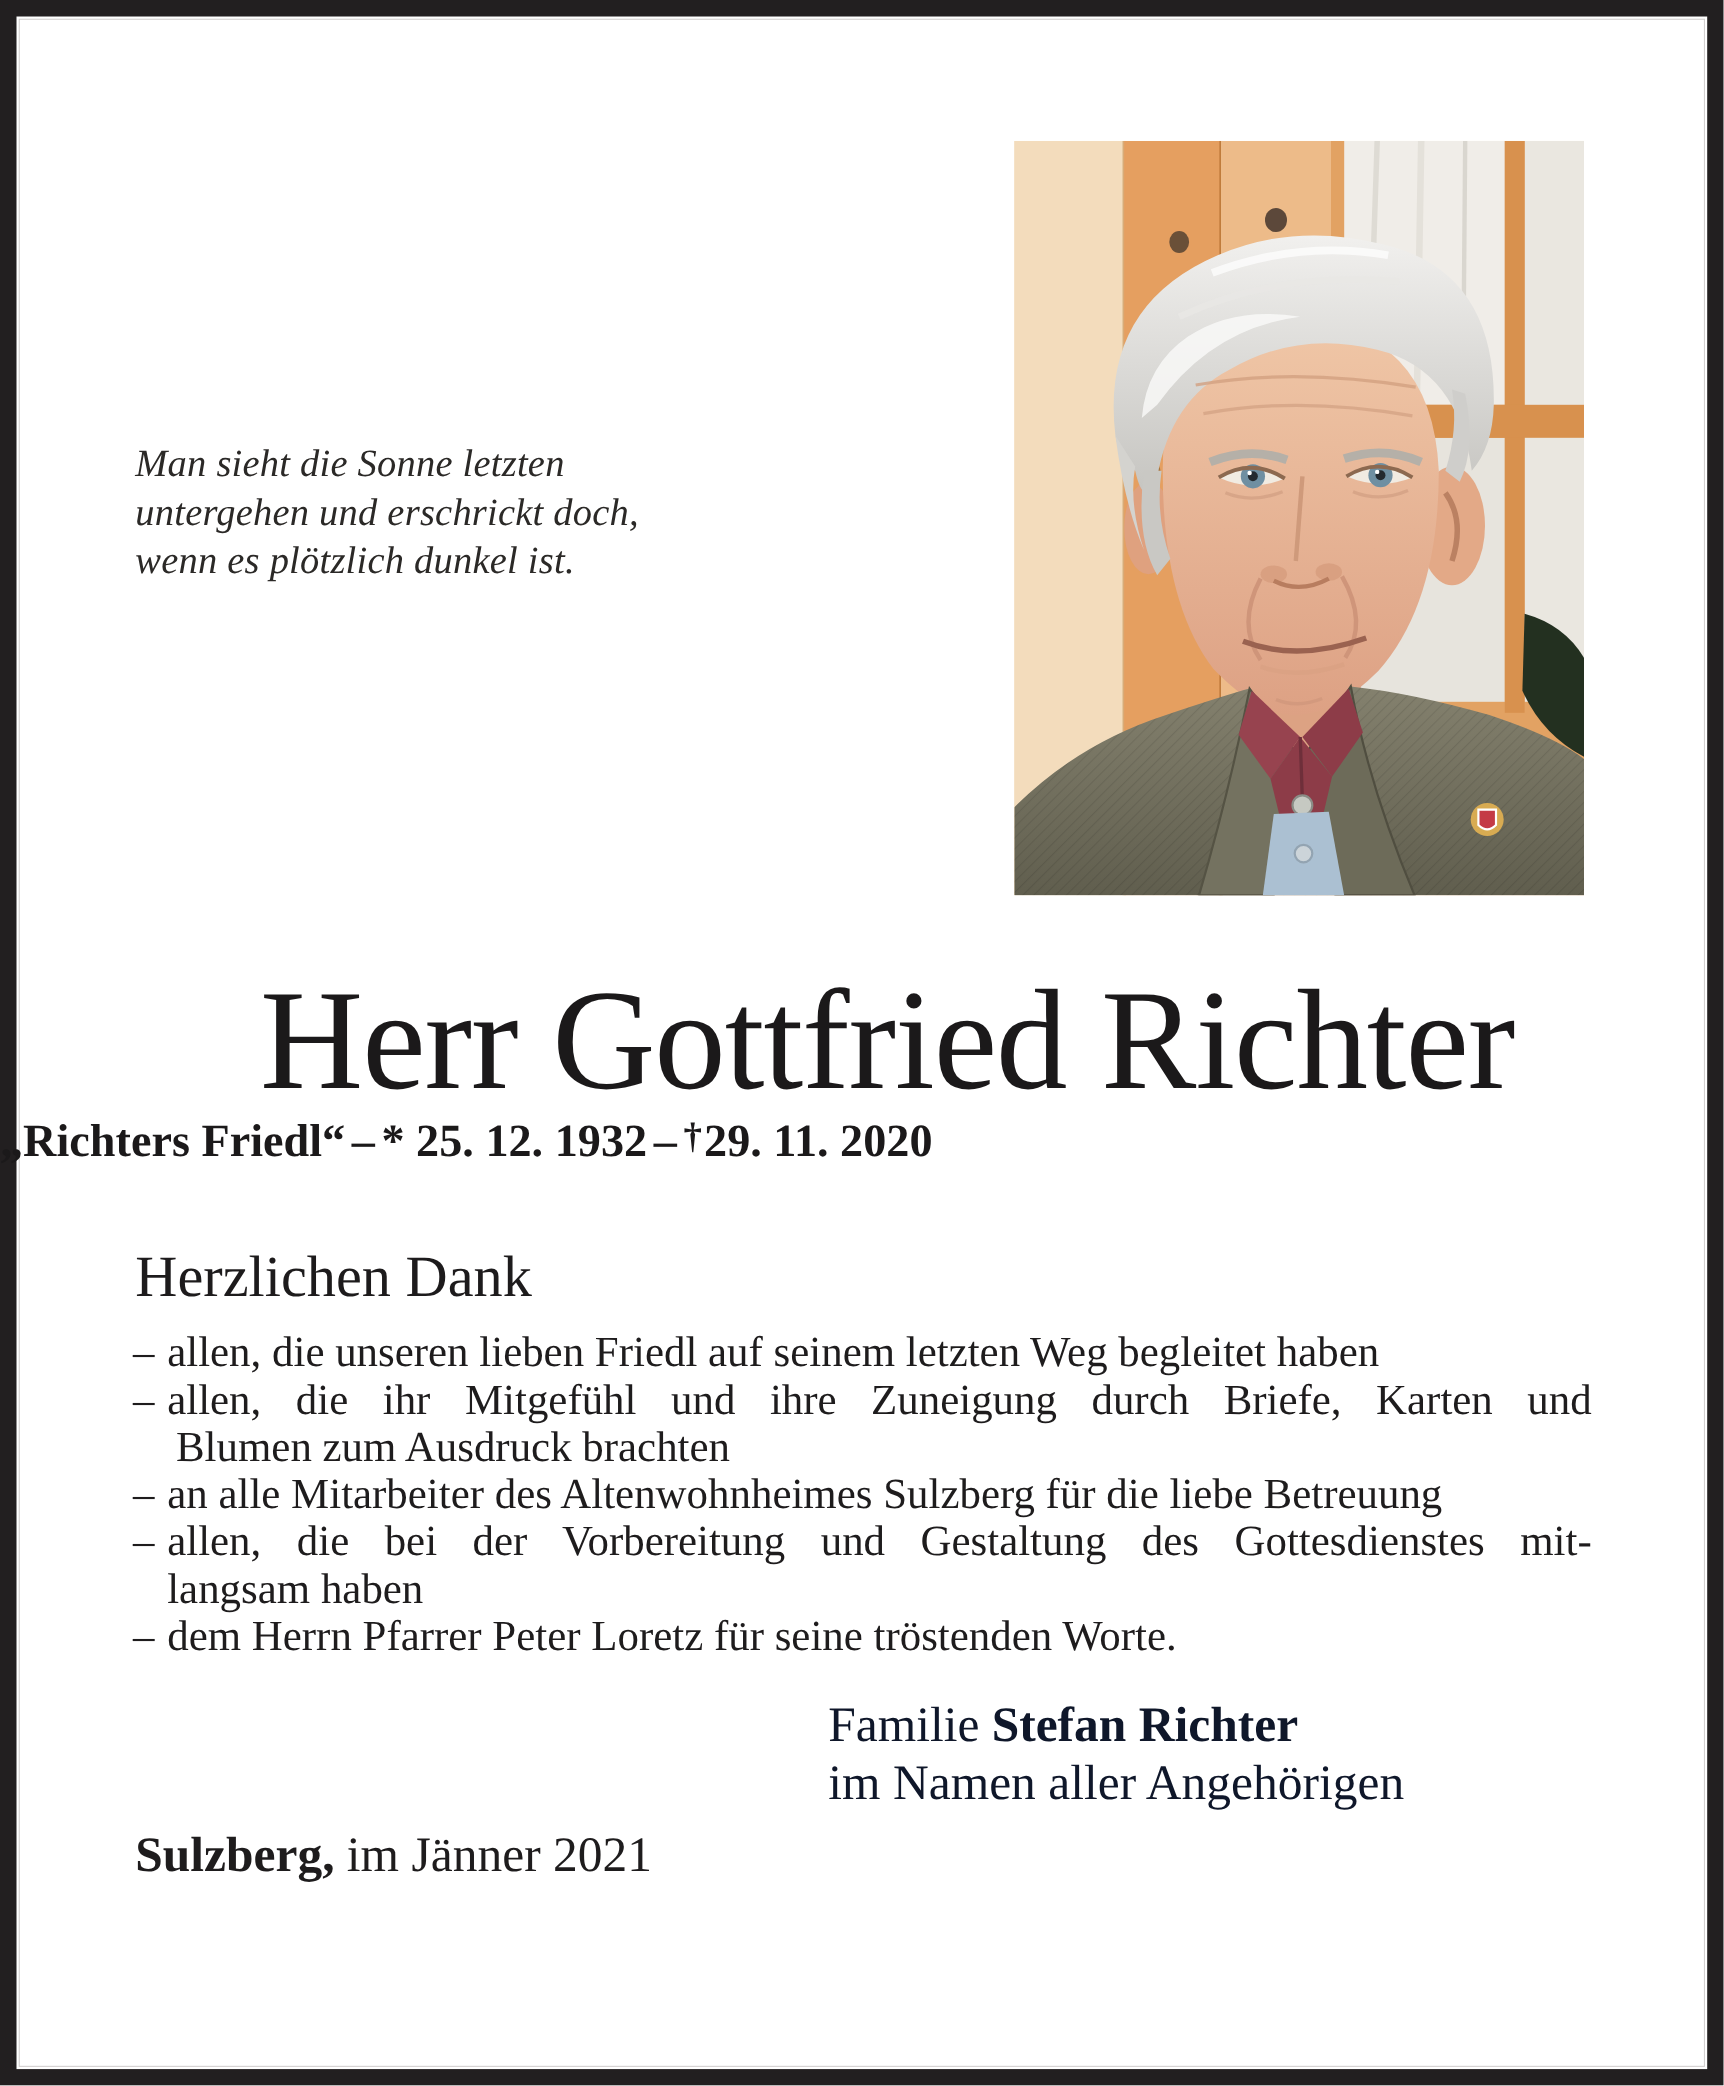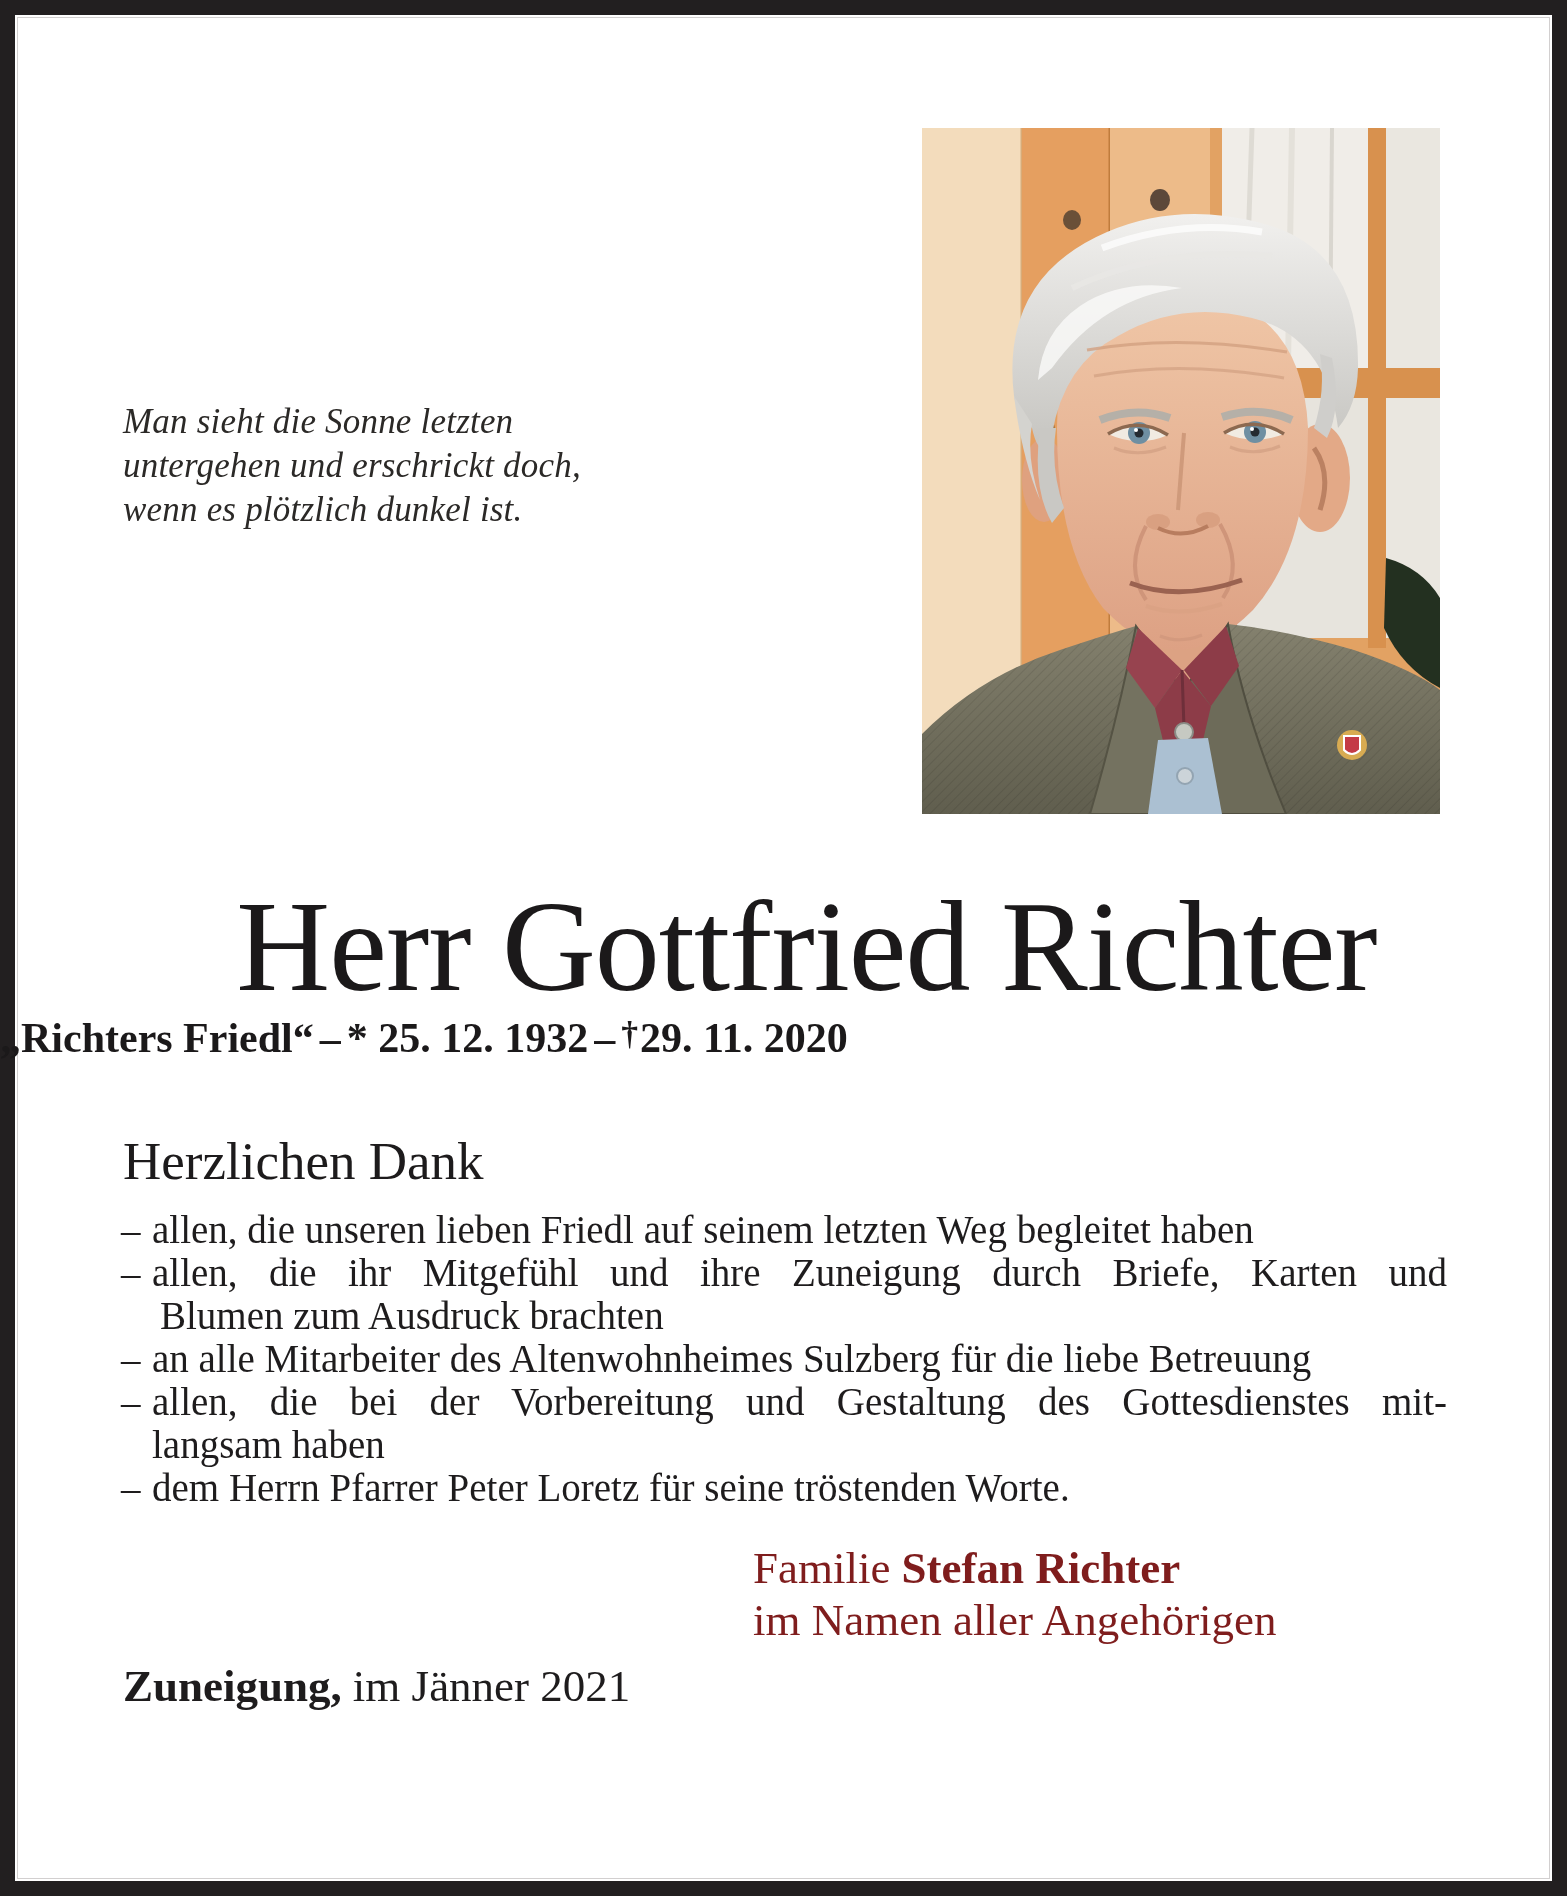--- a/index.html
+++ b/index.html
@@ -44,21 +44,21 @@
     font-size:39px;line-height:43px;color:#1e1c1d;
   }
   .row{display:flex;align-items:flex-start;}
   .row .dash{flex:0 0 31px;width:31px;}
   .row .txt{width:1295px;white-space:nowrap;}
   .row.justify .txt{white-space:normal;text-align:justify;text-align-last:justify;}
   .row.cont .txt{padding-left:8px;}
 
   .signature{
     position:absolute;left:753px;top:1542px;
-    font-size:45px;line-height:52px;color:#7f1d1d;
+    font-size:45px;line-height:52px;color:#0f172a;
   }
   .signature .name{font-weight:bold;margin-left:11px;}
 
   .closing{
     position:absolute;left:123px;top:1660px;
     font-size:45px;line-height:52px;color:#1e1c1d;
   }
   .closing .place{font-weight:bold;}
   .closing .date{margin-left:11px;}
 </style>
@@ -241,14 +241,14 @@
     <span class="txt">dem Herrn Pfarrer Peter Loretz für seine tröstenden Worte.</span>
   </div>
 </div>
 
 <div class="signature">
   <div><span>Familie</span><span class="name">Stefan Richter</span></div>
   <div>im Namen aller Angehörigen</div>
 </div>
 
 <div class="closing">
-  <span class="place">Zuneigung,</span><span class="date">im Jänner 2021</span>
+  <span class="place">Sulzberg,</span><span class="date">im Jänner 2021</span>
 </div>
 
 </body></html>

